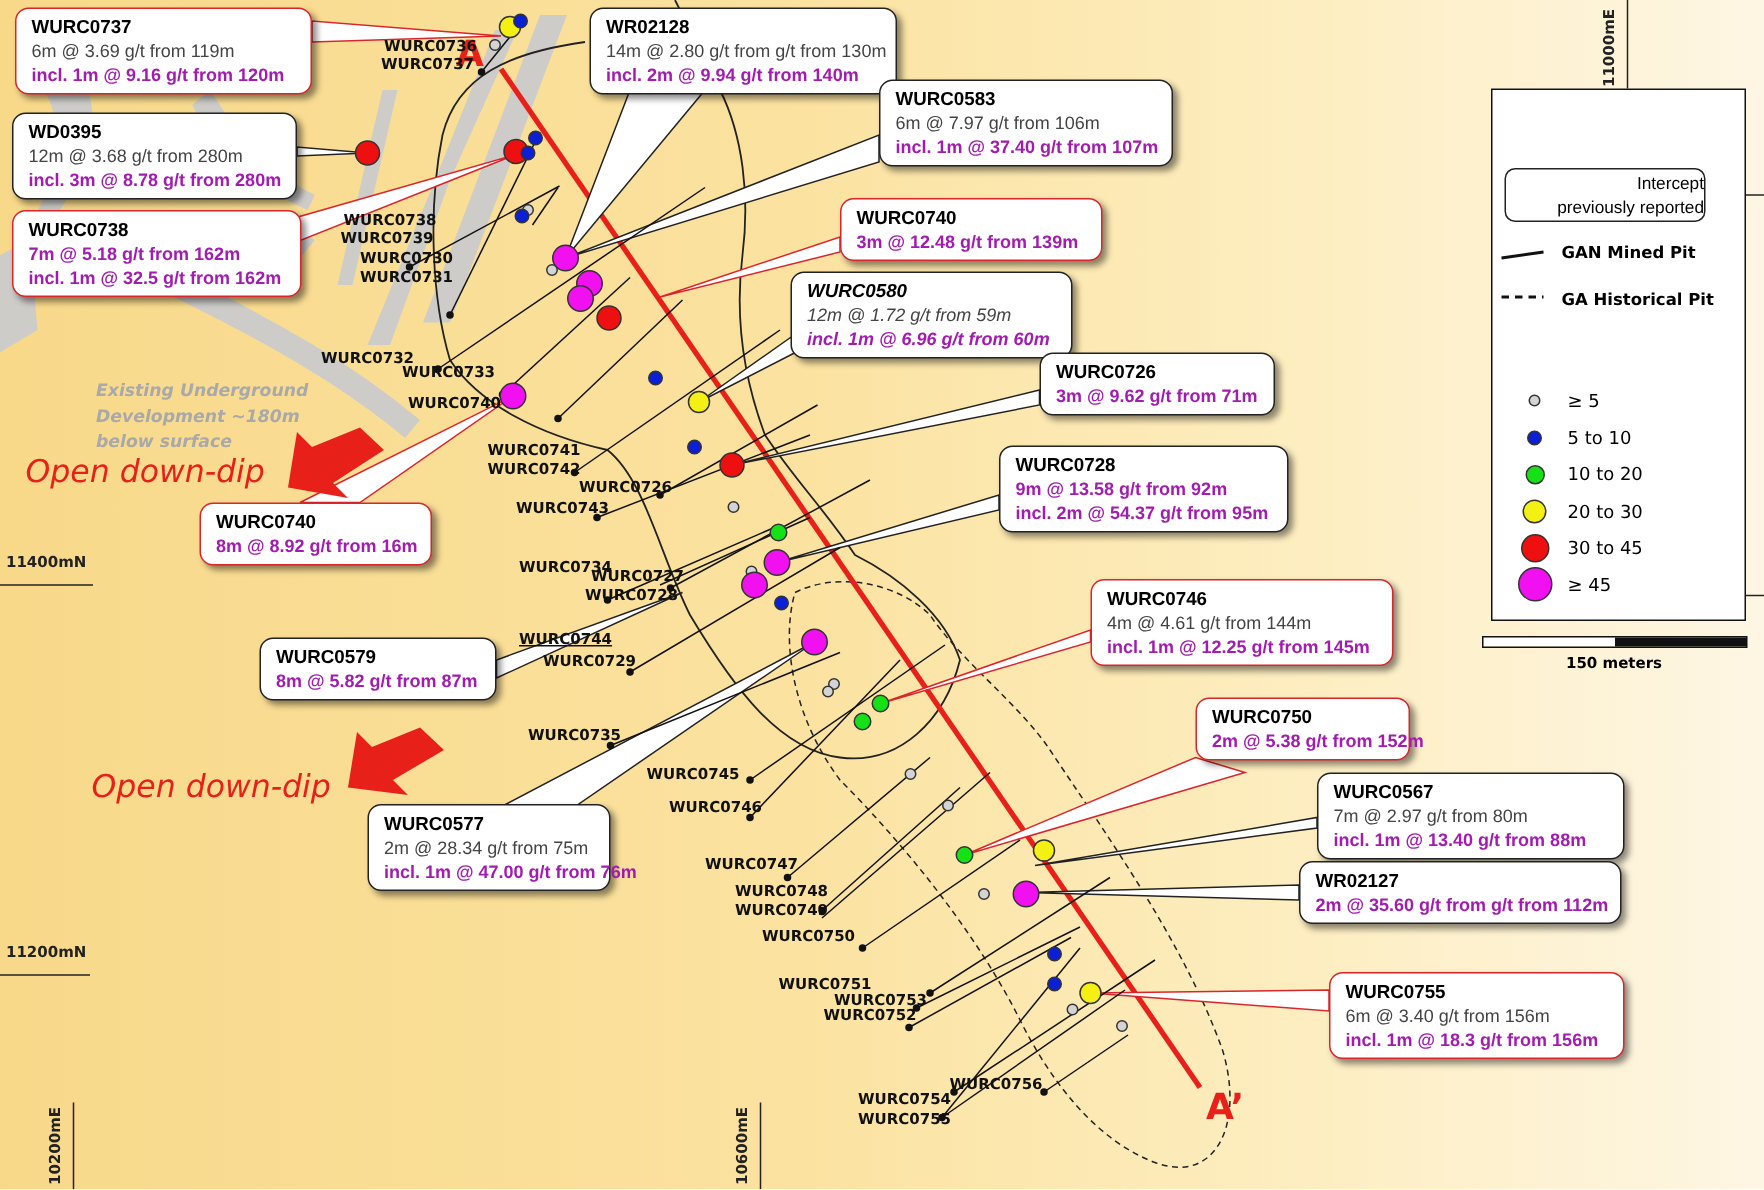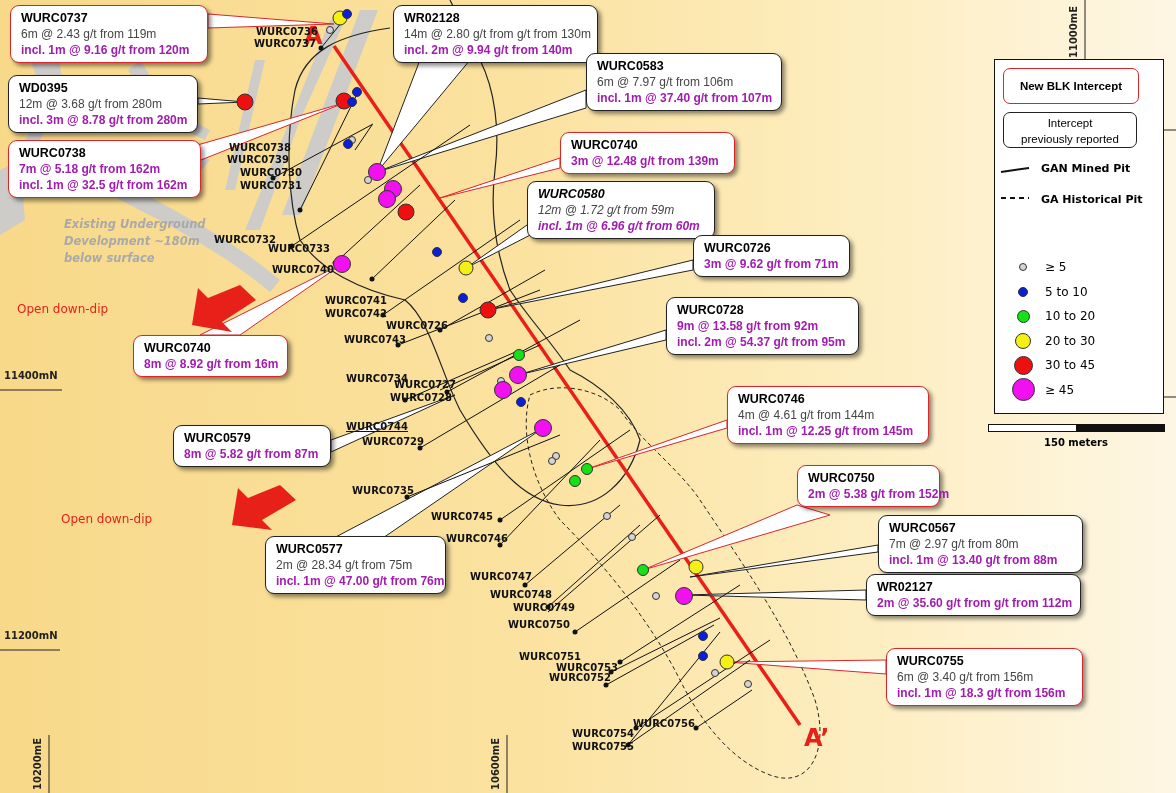--- a/index.html
+++ b/index.html
@@ -14,24 +14,24 @@
   .callout.new { border: 1.5px solid #d9262b; }
   .callout.old { border: 1.5px solid #222; }
   .callout .ttl { font-weight: bold; font-size: 12.5px; }
   .callout .ln { color: #444; }
   .callout .ln.b { font-weight: bold; color: #a21caf; }
   .hole { position: absolute; font-family: "DejaVu Sans", sans-serif; font-weight: bold;
           font-size: 10px; color: #111; white-space: nowrap; line-height: 10px; }
   .grid { position: absolute; font-family: "DejaVu Sans", sans-serif; font-weight: bold;
           font-size: 10px; color: #222; white-space: nowrap; }
   .grid.v { transform: rotate(-90deg); transform-origin: left top; }
-  .open { position: absolute; color: #e8201a; 
-          font-family: "DejaVu Sans", sans-serif; font-size: 12px; white-space: nowrap; }
+  .open { position: absolute; color: #e8201a; font-style: italic;
+          font-family: "DejaVu Sans", sans-serif; font-size: 21px; white-space: nowrap; }
   .ugtext { position: absolute; color: #a9a9a9; font-style: italic; font-weight: bold;
-            font-family: "DejaVu Sans", sans-serif; font-size: 11.5px; line-height: 17px; }
+            font-family: "DejaVu Sans", sans-serif; font-size: 11.5px; line-height: 17px; margin-top: 36px; }
   .sec { position: absolute; color: #e8201a; font-weight: bold;
          font-family: "DejaVu Sans", sans-serif; font-size: 24px; }
   #legend { position: absolute; left: 994px; top: 59px; width: 168px; height: 353px;
             background: #fff; border: 1.5px solid #111; }
   .lg-box { position: absolute; left: 8px; width: 134px; border-radius: 7px;
             text-align: center; font-size: 11.5px; }
   .lg-line { position: absolute; font-family: "DejaVu Sans", sans-serif; font-weight: bold;
              font-size: 11px; }
   .lg-title { position: absolute; left: 13px; font-family: "DejaVu Sans", sans-serif;
               font-weight: bold; font-size: 13px; line-height: 19px; }
@@ -221,21 +221,21 @@
   <div>Existing Underground</div>
   <div>Development ~180m</div>
   <div>below surface</div>
 </div>
 <div class="open" style="left:17px;top:302px;">Open down-dip</div>
 <div class="open" style="left:61px;top:512px;">Open down-dip</div>
 
 <div id="callouts">
     <div class="callout new" style="left: 10px; top: 5px; width: 198px; box-sizing: border-box;">
       <div class="ttl">WURC0737</div>
-      <div class="ln">6m @ 2.43 g/t from 119m</div>
+      <div class="ln">6m @ 3.69 g/t from 119m</div>
       <div class="ln b">incl.  1m @ 9.16 g/t from 120m</div>
     </div>
     <div class="callout old" style="left: 8px; top: 75px; width: 190px; box-sizing: border-box;">
       <div class="ttl">WD0395</div>
       <div class="ln">12m @ 3.68 g/t from 280m</div>
       <div class="ln b">incl. 3m @ 8.78 g/t from 280m</div>
     </div>
     <div class="callout new" style="left: 8px; top: 140px; width: 193px; box-sizing: border-box;">
       <div class="ttl">WURC0738</div>
       <div class="ln b">7m @ 5.18 g/t from 162m</div>
@@ -284,21 +284,21 @@
     </div>
     <div class="callout new" style="left: 797px; top: 465px; width: 143px; box-sizing: border-box;">
       <div class="ttl">WURC0750</div>
       <div class="ln b">2m @ 5.38 g/t from 152m</div>
     </div>
     <div class="callout old" style="left: 878px; top: 515px; width: 205px; box-sizing: border-box;">
       <div class="ttl">WURC0567</div>
       <div class="ln">7m @ 2.97 g/t from 80m</div>
       <div class="ln b">incl.  1m @ 13.40 g/t from 88m</div>
     </div>
-    <div class="callout old" style="left: 245px; top: 536px; width: 181px; box-sizing: border-box; margin-left: 20px;">
+    <div class="callout old" style="left: 245px; top: 536px; width: 162px; box-sizing: border-box;">
       <div class="ttl">WURC0577</div>
       <div class="ln">2m @ 28.34 g/t from 75m</div>
       <div class="ln b">incl.  1m @ 47.00 g/t from 76m</div>
     </div>
     <div class="callout old" style="left: 866px; top: 574px; width: 215px; box-sizing: border-box;">
       <div class="ttl">WR02127</div>
       <div class="ln b">2m @ 35.60 g/t from g/t from 112m</div>
     </div>
     <div class="callout new" style="left: 886px; top: 648px; width: 197px; box-sizing: border-box;">
       <div class="ttl">WURC0755</div>
@@ -324,33 +324,32 @@
     <div class="hole" style="left: 346px; top: 374px;">WURC0734</div>
     <div class="hole" style="left: 394px; top: 380px;">WURC0727</div>
     <div class="hole" style="left: 390px; top: 393px;">WURC0728</div>
     <div class="hole" style="left: 346px; top: 422px; text-decoration: underline;">WURC0744</div>
     <div class="hole" style="left: 362px; top: 437px;">WURC0729</div>
     <div class="hole" style="left: 352px; top: 486px;">WURC0735</div>
     <div class="hole" style="left: 431px; top: 512px;">WURC0745</div>
     <div class="hole" style="left: 446px; top: 534px;">WURC0746</div>
     <div class="hole" style="left: 470px; top: 572px;">WURC0747</div>
     <div class="hole" style="left: 490px; top: 590px;">WURC0748</div>
-    <div class="hole" style="left: 513px; top: 603px;">WURC0749</div>
+    <div class="hole" style="left: 490px; top: 603px;">WURC0749</div>
     <div class="hole" style="left: 508px; top: 620px;">WURC0750</div>
     <div class="hole" style="left: 519px; top: 652px;">WURC0751</div>
     <div class="hole" style="left: 556px; top: 663px;">WURC0753</div>
     <div class="hole" style="left: 549px; top: 673px;">WURC0752</div>
     <div class="hole" style="left: 572px; top: 729px;">WURC0754</div>
     <div class="hole" style="left: 572px; top: 742px;">WURC0755</div>
     <div class="hole" style="left: 633px; top: 719px;">WURC0756</div>
   </div>
 
 <div id="legend">
-  <div class="lg-box" style="top:8px;height:34px;line-height:34px;border:1.5px solid #d9262b;font-weight:bold;">New BLK Intercept</div>
-  <div class="lg-box" style="top:52px;height:36px;border:1.5px solid #222;line-height:16px;padding-top:2px;box-sizing:border-box;">
+  <div class="lg-box" style="top:52px;height:36px;border:1.5px solid #222;line-height:16px;padding-top:2px;box-sizing:border-box;text-align:right;">
     <div>Intercept</div>
     <div>previously reported</div>
   </div>
   <svg style="position:absolute;left:4px;top:100px;" width="36" height="40">
     <line x1="2" y1="12" x2="30" y2="8" stroke="#111" stroke-width="2"></line>
     <line x1="2" y1="38" x2="30" y2="38" stroke="#111" stroke-width="2" stroke-dasharray="5,4"></line>
   </svg>
   <div class="lg-line" style="left:46px;top:102px;">GAN Mined Pit</div>
   <div class="lg-line" style="left:46px;top:133px;">GA Historical Pit</div>
   <div id="lg-items">

